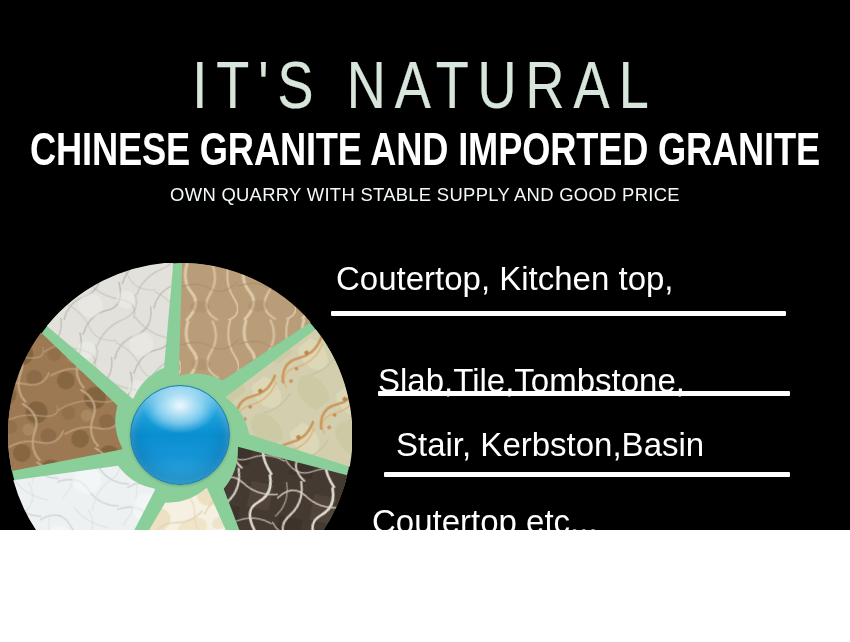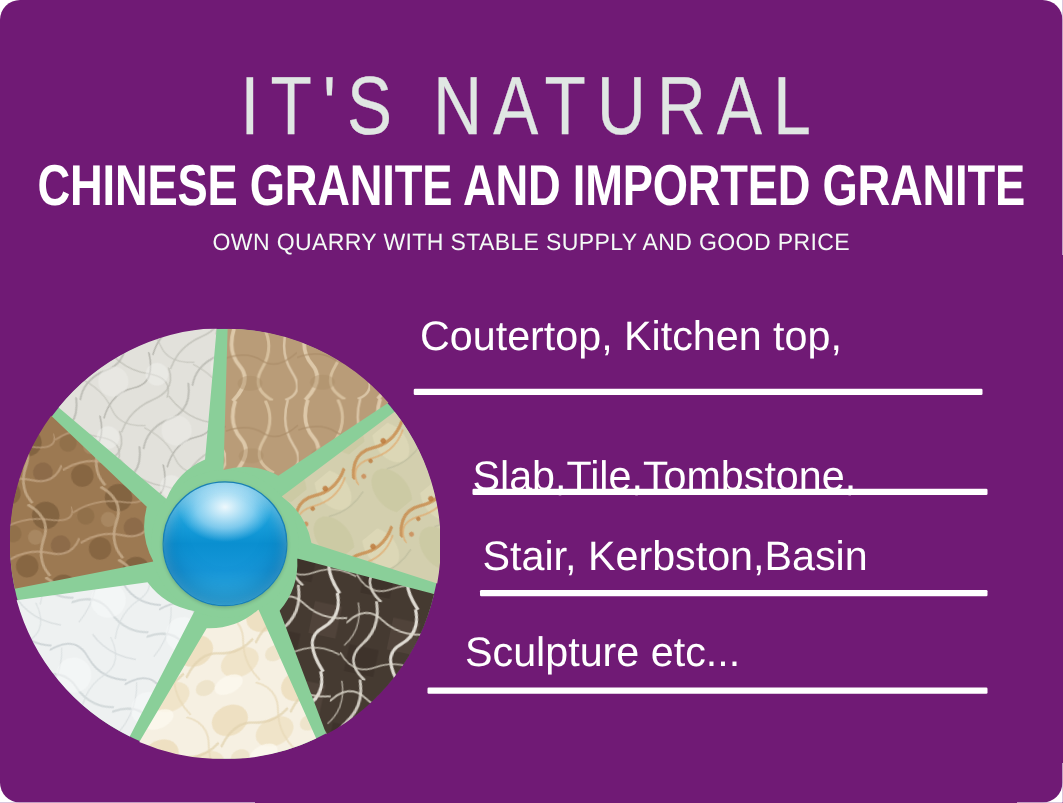--- a/index.html
+++ b/index.html
@@ -3,24 +3,23 @@
 <meta charset="utf-8">
 <title>It's Natural Granite Banner</title>
 <style>
   * { margin:0; padding:0; box-sizing:border-box; }
   html,body { background:#ffffff; }
   body { font-family:"Liberation Sans", sans-serif; }
 
   #banner {
     position:relative;
     width:850px;
-    height:642px;
-    background:#701a75;
+    height:530px;
+    background:#000000;
     overflow:hidden;
-    border-radius:16px;
   }
 
   
   #headings {
     position:absolute;
     left:0; top:0; width:850px;
     text-align:center;
   }
   #title-natural {
     position:absolute;
@@ -71,25 +70,25 @@
     white-space:nowrap;
     line-height:1;
   }
   .prod-rule {
     position:absolute;
     height:5px;
     background:#ffffff;
     border-radius:1px;
   }
 
-  #prod-line-0 { left:336px; top:252px;text-align:right; }
+  #prod-line-0 { left:336px; top:262px;text-align:right; }
   #rule-0      { left:331px; top:311px; width:455px; }
   #prod-line-1 { left:378px; top:364px; }
   #rule-1      { left:378px; top:391px; width:412px; }
-  #prod-line-2 { left:386px; top:428px;text-align:right; }
+  #prod-line-2 { left:396px; top:428px;text-align:right; }
   #rule-2      { left:384px; top:472px; width:406px; }
   #prod-line-3 { left:372px; top:505px; }
   #rule-3      { left:342px; top:550px; width:448px; }
 
   
   #wheel-wrap {
     position:absolute;
     left:8px; top:263px;
     width:344px; height:344px;
   }
@@ -235,17 +234,17 @@
   <div>
     <div class="prod-line" id="prod-line-0">Coutertop, Kitchen top,</div>
     <div class="prod-rule" id="rule-0"></div>
 
     <div class="prod-line" id="prod-line-1">Slab,Tile,Tombstone,</div>
     <div class="prod-rule" id="rule-1"></div>
 
     <div class="prod-line" id="prod-line-2">Stair, Kerbston,Basin</div>
     <div class="prod-rule" id="rule-2"></div>
 
-    <div class="prod-line" id="prod-line-3">Sculpture etc...</div>
+    <div class="prod-line" id="prod-line-3">Coutertop etc...</div>
     <div class="prod-rule" id="rule-3"></div>
   </div>
 
 </div>
 
 </body></html>

